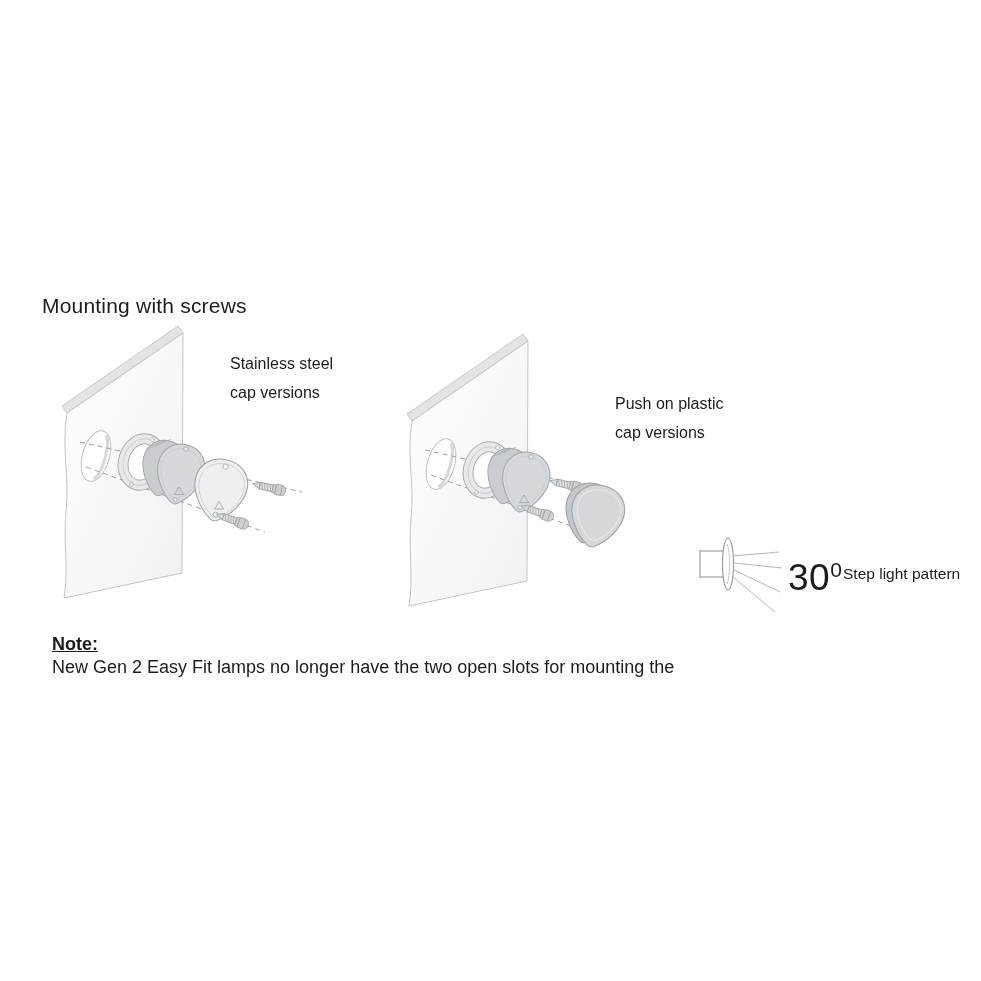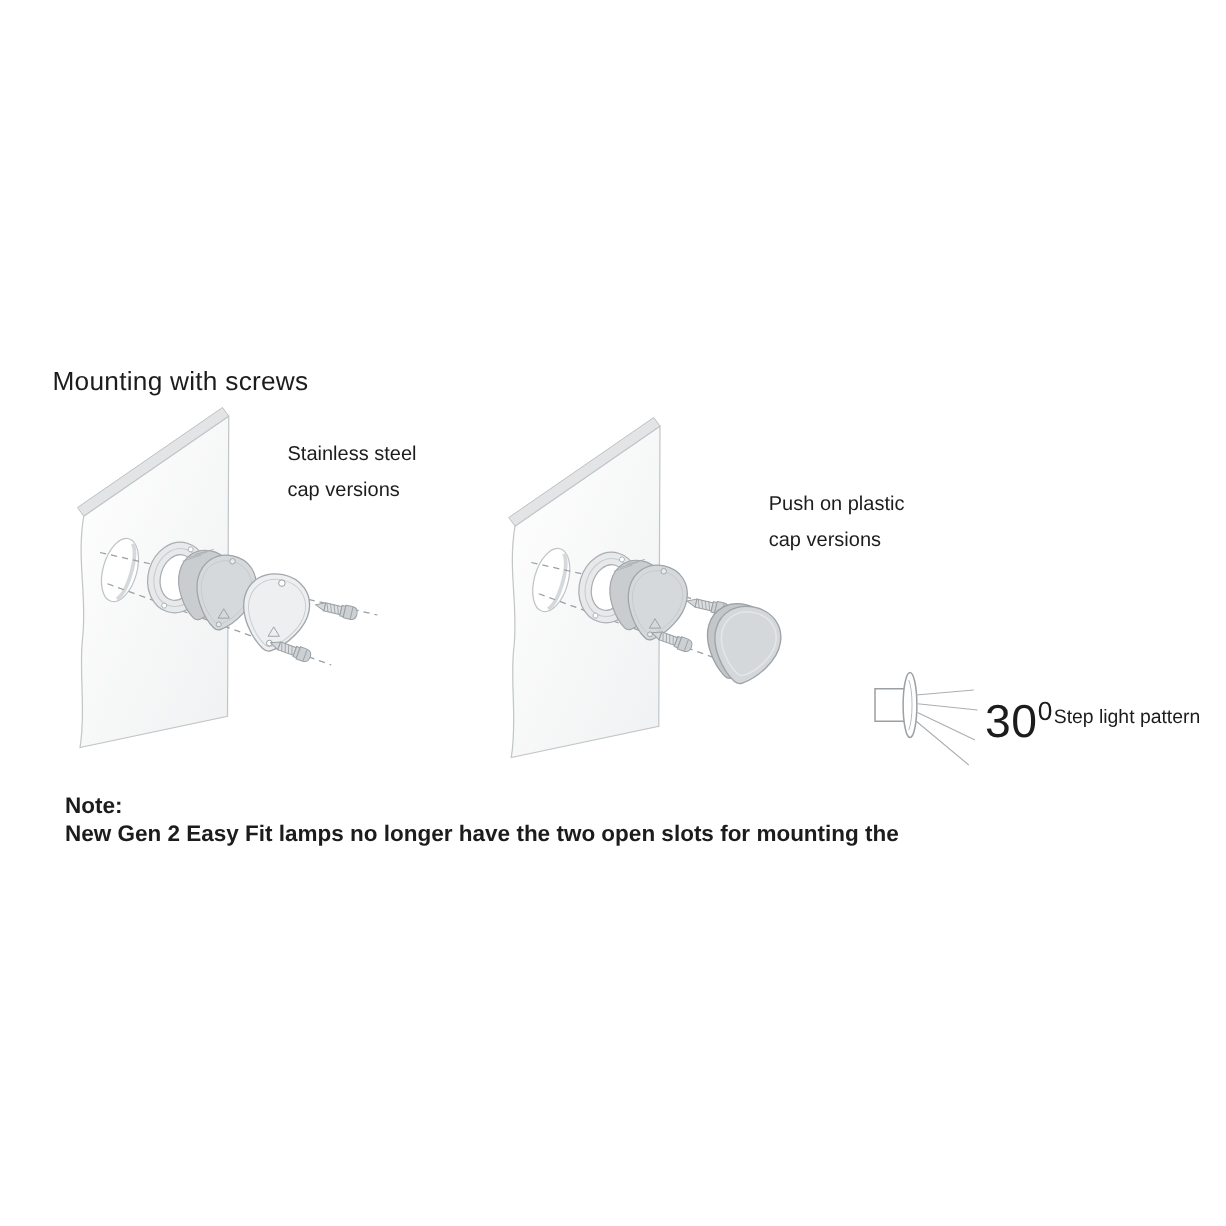--- a/index.html
+++ b/index.html
@@ -35,22 +35,22 @@
     letter-spacing: 0.5px;
     white-space: nowrap;
   }
   #beam-angle sup { font-size: 21px; }
   #beam-label {
     left: 843px; top: 565px;
     font-size: 15.5px;
     white-space: nowrap;
   }
   #note-block { left: 52px; top: 632px; font-size: 18px; }
-  #note-heading { font-weight: bold; line-height: 24px; }
-  .note-line { line-height: 23.5px; white-space: nowrap; font-weight: bold; }
+  #note-heading { font-weight: bold; line-height: 24px; text-decoration: underline; }
+  .note-line { line-height: 23.5px; white-space: nowrap; }
 </style>
 </head>
 <body>
 
 <div id="page">
 
   <div id="main-title" class="abs">Mounting with screws</div>
 
   <div id="label-stainless" class="abs diagram-label">
     <div>Stainless steel</div>

